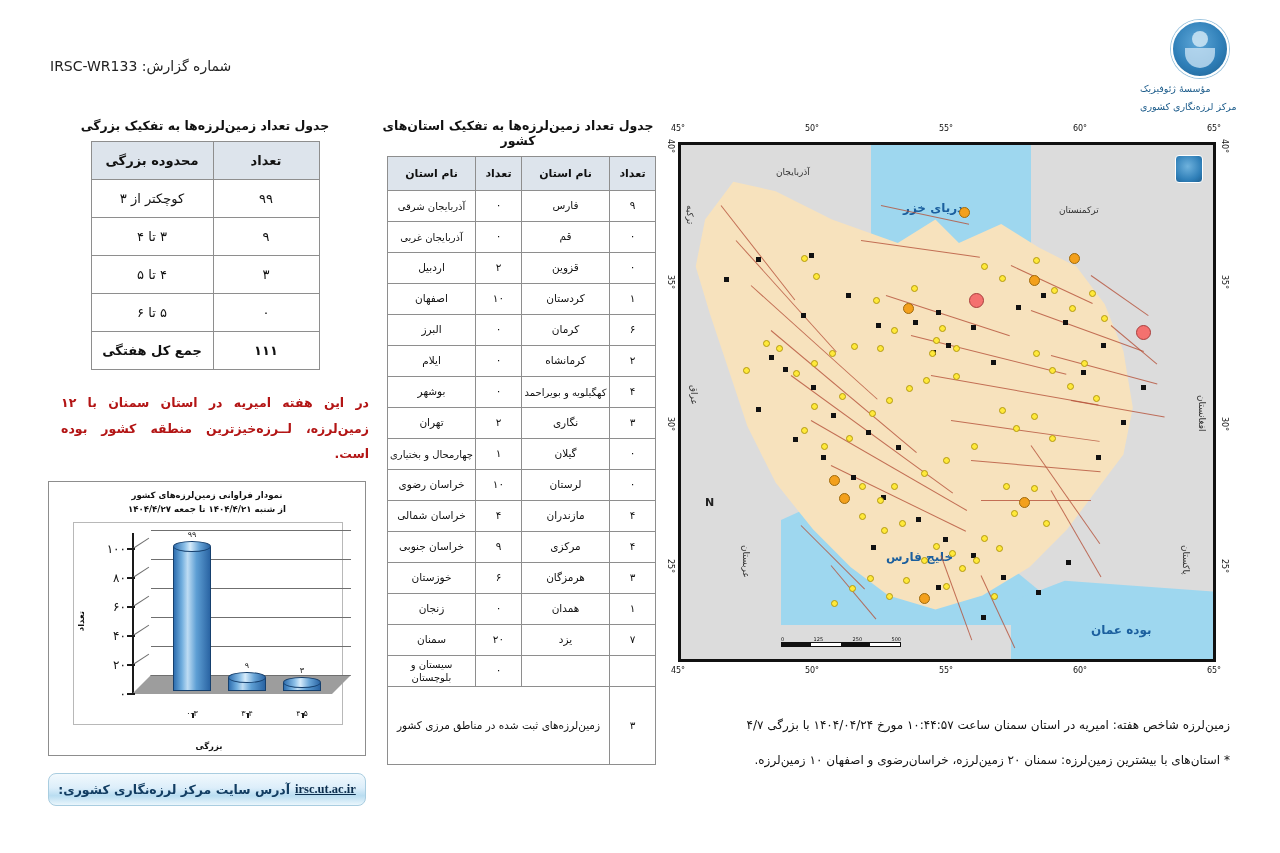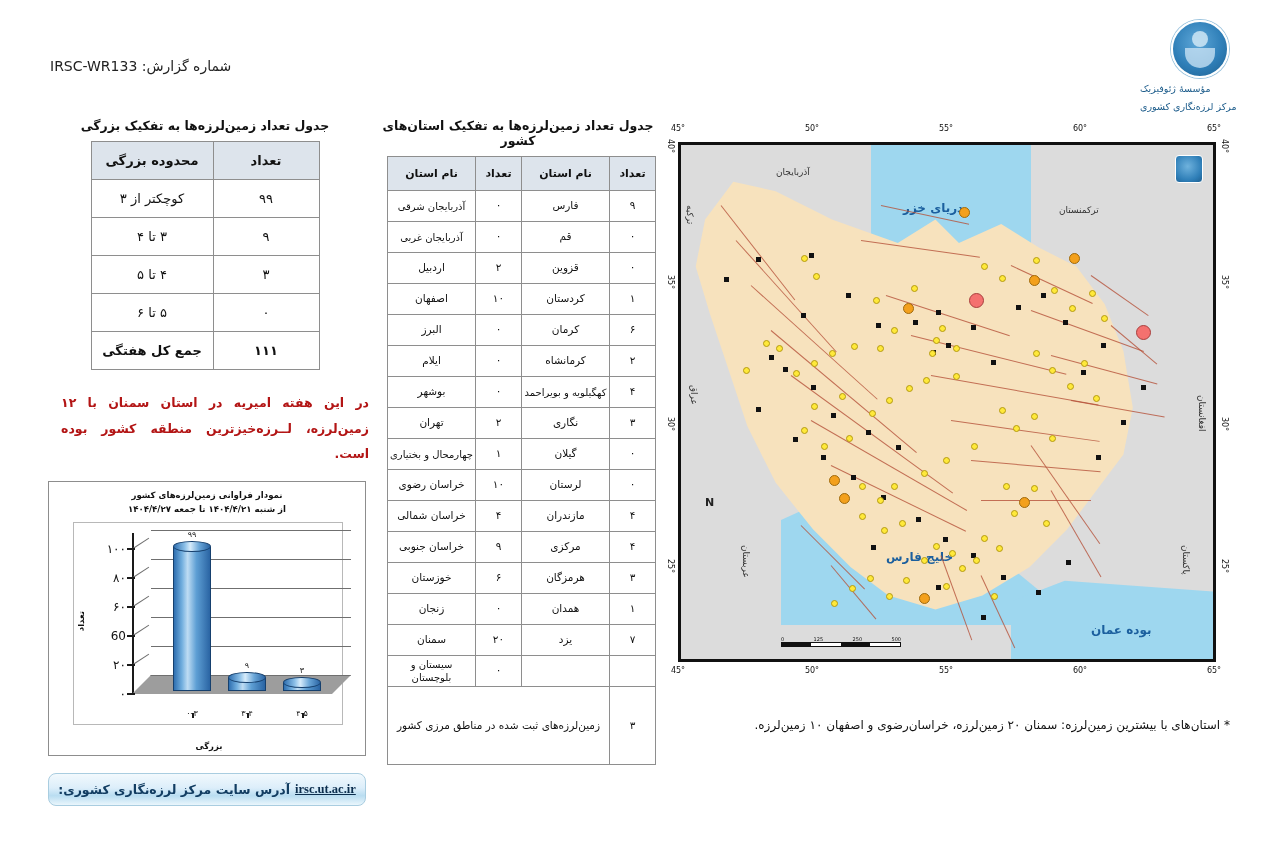--- a/index.html
+++ b/index.html
@@ -239,21 +239,21 @@
         <div id="grid-host">
             <div class="y-tick" style="top: 160px;"></div>
             <div class="y-lab" style="top: 160px;">۰</div>
             <div class="grid-line" style="top: 112.909px; left: 37px;"></div>
             <div class="tick-diag" style="top: 130.909px; left: 19px;"></div>
             <div class="y-tick" style="top: 130.909px;"></div>
             <div class="y-lab" style="top: 130.909px;">۲۰</div>
             <div class="grid-line" style="top: 83.8182px; left: 37px;"></div>
             <div class="tick-diag" style="top: 101.818px; left: 19px;"></div>
             <div class="y-tick" style="top: 101.818px;"></div>
-            <div class="y-lab" style="top: 101.818px;">60</div>
+            <div class="y-lab" style="top: 101.818px;">۴۰</div>
             <div class="grid-line" style="top: 54.7273px; left: 37px;"></div>
             <div class="tick-diag" style="top: 72.7273px; left: 19px;"></div>
             <div class="y-tick" style="top: 72.7273px;"></div>
             <div class="y-lab" style="top: 72.7273px;">۶۰</div>
             <div class="grid-line" style="top: 25.6364px; left: 37px;"></div>
             <div class="tick-diag" style="top: 43.6364px; left: 19px;"></div>
             <div class="y-tick" style="top: 43.6364px;"></div>
             <div class="y-lab" style="top: 43.6364px;">۸۰</div>
             <div class="grid-line" style="top: -3.45455px; left: 37px;"></div>
             <div class="tick-diag" style="top: 14.5455px; left: 19px;"></div>
@@ -635,14 +635,15 @@
     <div class="lat-lab" style="position: absolute; left: 556px; top: 22px;">40°</div>
     <div class="lat-lab" style="position: absolute; left: 2px; top: 158px;">35°</div>
     <div class="lat-lab" style="position: absolute; left: 556px; top: 158px;">35°</div>
     <div class="lat-lab" style="position: absolute; left: 2px; top: 300px;">30°</div>
     <div class="lat-lab" style="position: absolute; left: 556px; top: 300px;">30°</div>
     <div class="lat-lab" style="position: absolute; left: 2px; top: 442px;">25°</div>
     <div class="lat-lab" style="position: absolute; left: 556px; top: 442px;">25°</div>
   </div>
 
 <div id="explain">
+  <div class="explain-line">زمین‌لرزه شاخص هفته: امیریه در استان سمنان ساعت ۱۰:۴۴:۵۷ مورخ ۱۴۰۴/۰۴/۲۴ با بزرگی ۴/۷</div>
   <div class="explain-line">* استان‌های با بیشترین زمین‌لرزه: سمنان ۲۰ زمین‌لرزه، خراسان‌رضوی و اصفهان ۱۰ زمین‌لرزه.</div>
 </div>
 
 </body></html>

